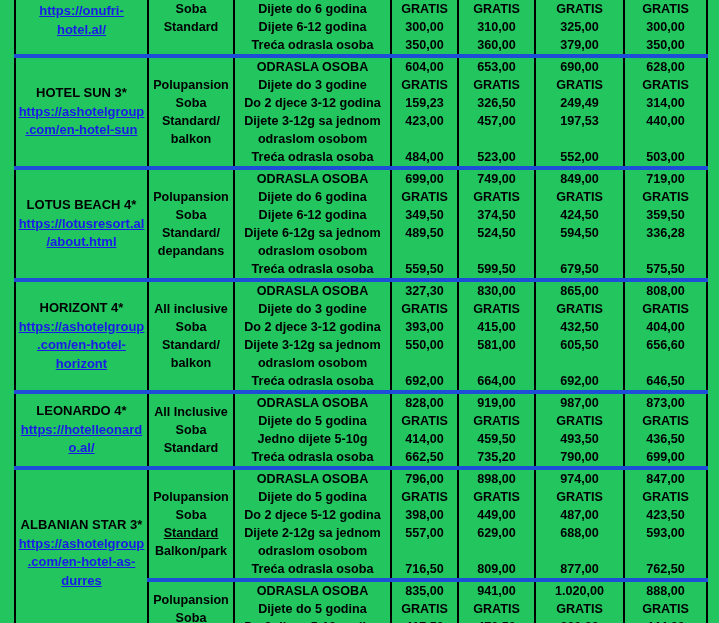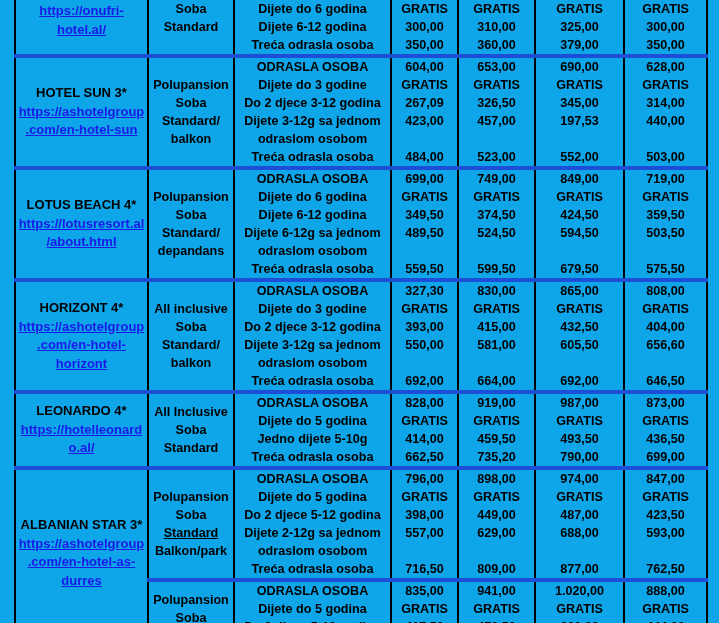--- a/index.html
+++ b/index.html
@@ -1,20 +1,20 @@
 <!DOCTYPE html>
 <html><head>
 <meta charset="utf-8">
 <style>
   html,body{margin:0;padding:0;background:#ffffff;}
   .page{
     position:relative;
     width:719px;height:623px;
     overflow:hidden;
-    background:#0ea5e9;
+    background:#22c55e;
     font-family:"Liberation Sans",sans-serif;
     font-weight:bold;
     color:#000;
   }
   table.price-table{
     border-collapse:collapse;
     table-layout:fixed;
     width:692px;
     margin-left:14px;
   }
@@ -137,23 +137,23 @@
           </td>
           <td class="price-cell">GRATIS</td>
           <td class="price-cell">GRATIS</td>
           <td class="price-cell">GRATIS</td>
           <td class="price-cell">GRATIS</td>
         </tr>
         <tr>
           <td class="label-cell">
             <div>Do 2 djece 3-12 godina</div>
           </td>
-          <td class="price-cell">267,09</td>
+          <td class="price-cell">159,23</td>
           <td class="price-cell">326,50</td>
-          <td class="price-cell">345,00</td>
+          <td class="price-cell">249,49</td>
           <td class="price-cell">314,00</td>
         </tr>
         <tr>
           <td class="label-cell">
             <div>Dijete 3-12g sa jednom</div>
             <div>odraslom osobom</div>
           </td>
           <td class="price-cell">423,00</td>
           <td class="price-cell">457,00</td>
           <td class="price-cell">197,53</td>
@@ -209,21 +209,21 @@
           <td class="price-cell">359,50</td>
         </tr>
         <tr>
           <td class="label-cell">
             <div>Dijete 6-12g sa jednom</div>
             <div>odraslom osobom</div>
           </td>
           <td class="price-cell">489,50</td>
           <td class="price-cell">524,50</td>
           <td class="price-cell">594,50</td>
-          <td class="price-cell">503,50</td>
+          <td class="price-cell">336,28</td>
         </tr>
         <tr>
           <td class="label-cell">
             <div>Treća odrasla osoba</div>
           </td>
           <td class="price-cell">559,50</td>
           <td class="price-cell">599,50</td>
           <td class="price-cell">679,50</td>
           <td class="price-cell">575,50</td>
         </tr>

